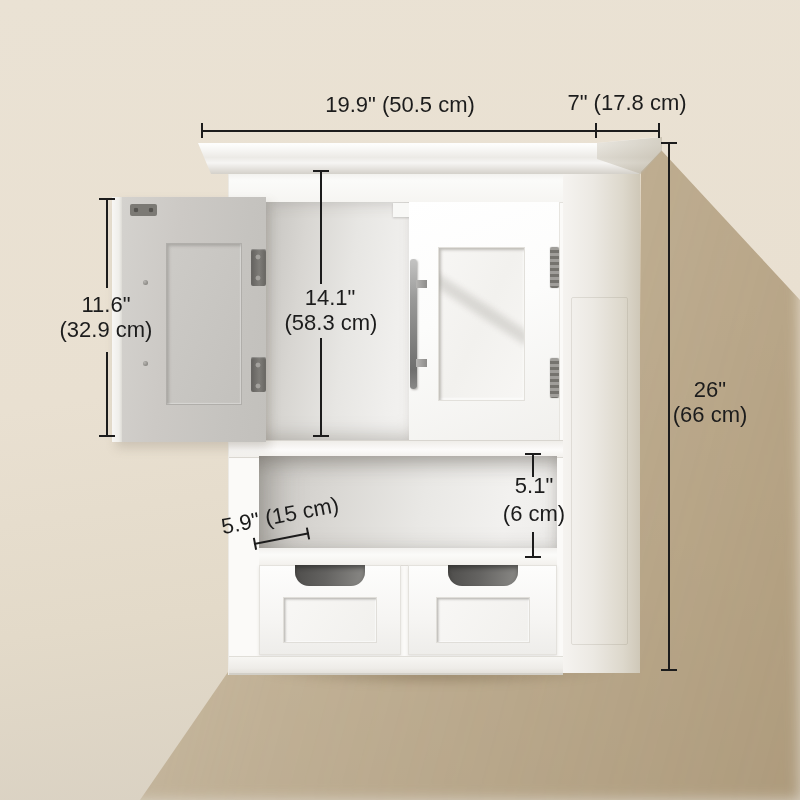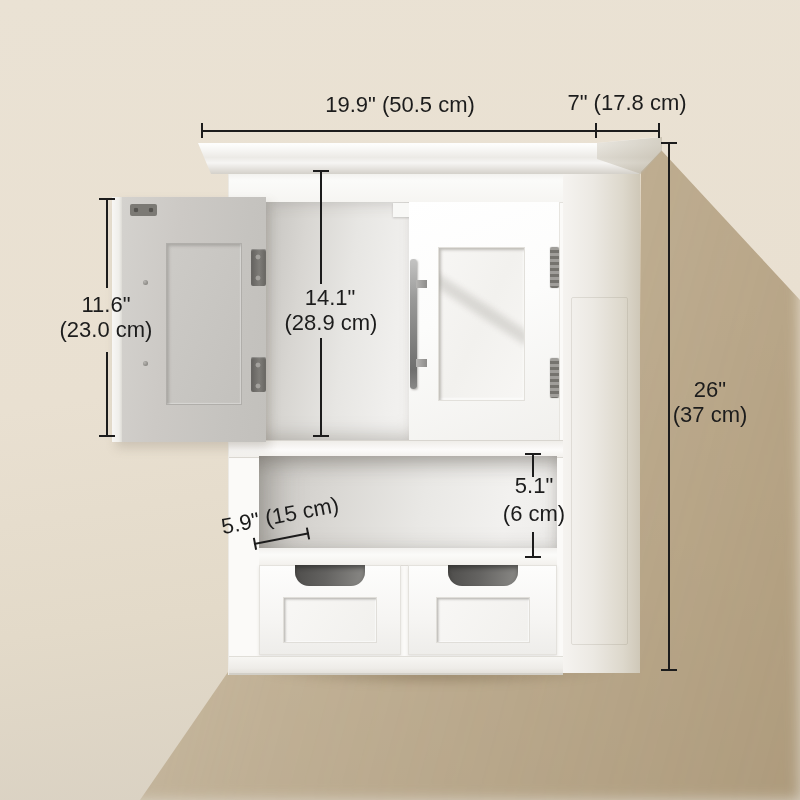--- a/index.html
+++ b/index.html
@@ -193,38 +193,38 @@
       <div class="dtext" style="left:400px;top:92px">19.9" (50.5 cm)</div>
       <div class="dtext" style="left:627px;top:90px">7" (17.8 cm)</div>
     </div>
 
     <div>
       <div class="dl dl-v" style="left:106px;top:200px;height:88px"></div>
       <div class="dl dl-v" style="left:106px;top:352px;height:85px"></div>
       <div class="tick-h" style="left:99px;top:198px"></div>
       <div class="tick-h" style="left:99px;top:435px"></div>
       <div class="dtext" style="left:106px;top:292px">11.6"</div>
-      <div class="dtext" style="left:106px;top:317px">(23.0 cm)</div>
+      <div class="dtext" style="left:106px;top:317px">(32.9 cm)</div>
     </div>
 
     <div>
       <div class="dl dl-v" style="left:320px;top:172px;height:112px"></div>
       <div class="dl dl-v" style="left:320px;top:338px;height:99px"></div>
       <div class="tick-h" style="left:313px;top:170px"></div>
       <div class="tick-h" style="left:313px;top:435px"></div>
       <div class="dtext" style="left:330px;top:285px">14.1"</div>
-      <div class="dtext" style="left:331px;top:310px">(28.9 cm)</div>
+      <div class="dtext" style="left:331px;top:310px">(58.3 cm)</div>
     </div>
 
     <div>
       <div class="dl dl-v" style="left:668px;top:144px;height:527px"></div>
       <div class="tick-h" style="left:661px;top:142px"></div>
       <div class="tick-h" style="left:661px;top:669px"></div>
       <div class="dtext" style="left:710px;top:377px">26"</div>
-      <div class="dtext" style="left:710px;top:402px">(37 cm)</div>
+      <div class="dtext" style="left:710px;top:402px">(66 cm)</div>
     </div>
 
     <div>
       <div class="dl dl-v" style="left:532px;top:455px;height:22px"></div>
       <div class="dl dl-v" style="left:532px;top:532px;height:26px"></div>
       <div class="tick-h" style="left:525px;top:453px"></div>
       <div class="tick-h" style="left:525px;top:556px"></div>
       <div class="dtext" style="left:534px;top:473px">5.1"</div>
       <div class="dtext" style="left:534px;top:501px">(6 cm)</div>
     </div>

